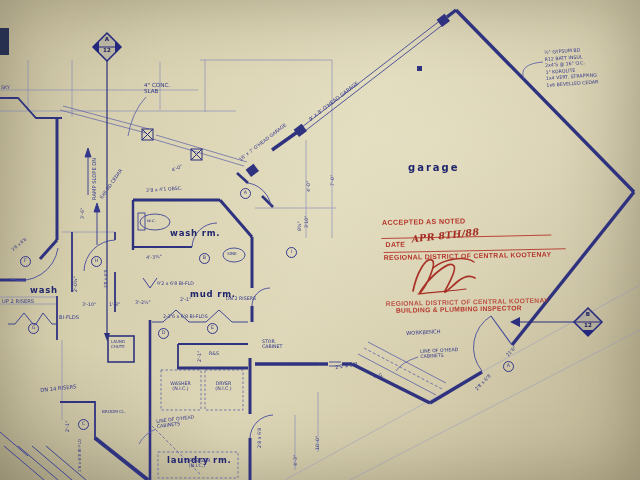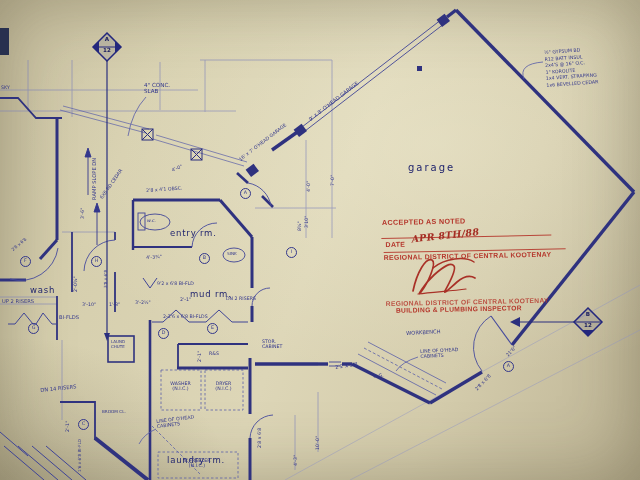--- a/index.html
+++ b/index.html
@@ -8,21 +8,21 @@
     font-family:"DejaVu Sans",sans-serif;
     background:
       radial-gradient(120% 90% at 68% 30%, rgba(255,252,230,.28), rgba(0,0,0,0) 55%),
       radial-gradient(60% 50% at 0% 100%, rgba(60,50,30,.22), rgba(0,0,0,0) 60%),
       linear-gradient(112deg,#c7bfa0 0%,#d6cfae 22%,#ddd6b7 50%,#d4ccac 72%,#bcb394 100%);
     box-shadow:inset 0 0 70px rgba(70,60,35,.35);
   }
   svg{position:absolute;left:0;top:0;}
   .lb{position:absolute;color:#33378c;white-space:pre-line;transform-origin:0 0;line-height:1.15;}
   .f4{font-size:4.2px}.f45{font-size:4.7px}.f5{font-size:5.2px}.f55{font-size:5.6px}
-  .room{font-weight:400;font-size:8.5px;letter-spacing:.8px;color:#21256e;}
+  .room{font-weight:700;font-size:8.5px;letter-spacing:.8px;color:#21256e;}
   .ctr{text-align:center;}
   .tag{position:absolute;width:9px;height:9px;border:1px solid #33378c;border-radius:50%;
        font-size:4.8px;line-height:8.2px;text-align:center;color:#33378c;background:transparent;}
   .mk{position:absolute;width:16px;text-align:center;font-weight:700;font-size:5.6px;color:#1d2060;}
   .stamp{position:absolute;left:380px;top:212px;width:205px;height:112px;transform:rotate(-1.2deg);
          color:#b5372c;font-family:"Liberation Sans",sans-serif;}
   .stamp .s{position:absolute;font-weight:700;white-space:nowrap;letter-spacing:.3px;}
   .rule{position:absolute;height:1.2px;background:#b5372c;opacity:.9;}
   .hand{font-family:"DejaVu Serif",serif;font-style:italic;font-weight:700;color:#a52e24;}
   .note{line-height:1.4;}
@@ -201,21 +201,21 @@
 
     <g>
       <path d="M413,291 C417,272 426,257 432,260 C437,263 428,283 421,292 C416,298 424,284 434,275 C444,266 451,262 454,266 C457,270 448,285 445,291 C443,295 450,288 457,282 C463,277 470,275 475,278" stroke="#a93127" stroke-width="1.7" fill="none" stroke-linecap="round"></path>
       <path d="M433,268 C445,258 465,256 474,262" stroke="#a93127" stroke-width="1.5" fill="none" stroke-linecap="round"></path>
       <path d="M418,294 C433,292 452,291 466,289" stroke="#a93127" stroke-width="1.2" fill="none" stroke-linecap="round"></path>
     </g>
   </svg>
 
   <span class="lb room" style="left:408px;top:162px;font-size:10px;letter-spacing:2px;">garage</span>
   <span class="lb room" style="left:30px;top:286px;">wash</span>
-  <span class="lb room" style="left:170px;top:229px;">entry rm.</span>
+  <span class="lb room" style="left:170px;top:229px;">wash rm.</span>
   <span class="lb room" style="left:190px;top:290px;">mud rm.</span>
   <span class="lb room" style="left:167px;top:456px;text-align:right;">laundry rm.</span>
 
   <div class="stamp">
     <span class="s" style="left:3px;top:4px;font-size:7.2px;">ACCEPTED AS NOTED</span>
     <div class="rule" style="left:2px;top:24px;width:170px;"></div>
     <span class="s" style="left:6px;top:27px;font-size:7px;">DATE</span>
     <span class="s hand" style="left:32px;top:17px;font-size:9.5px;transform:rotate(-5deg);">APR 8TH/88</span>
     <div class="rule" style="left:4px;top:38px;width:182px;"></div>
     <span class="s" style="left:4px;top:40px;font-size:6.9px;">REGIONAL DISTRICT OF CENTRAL KOOTENAY</span>

